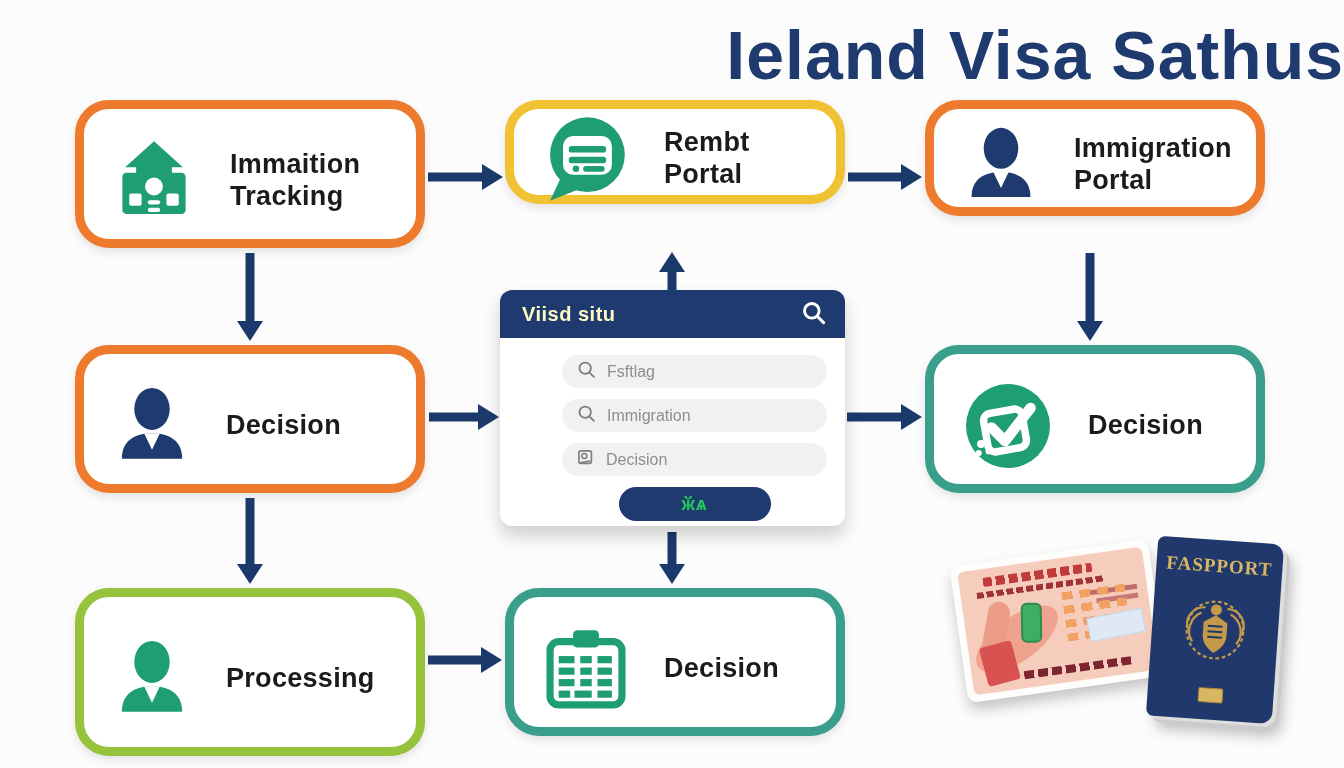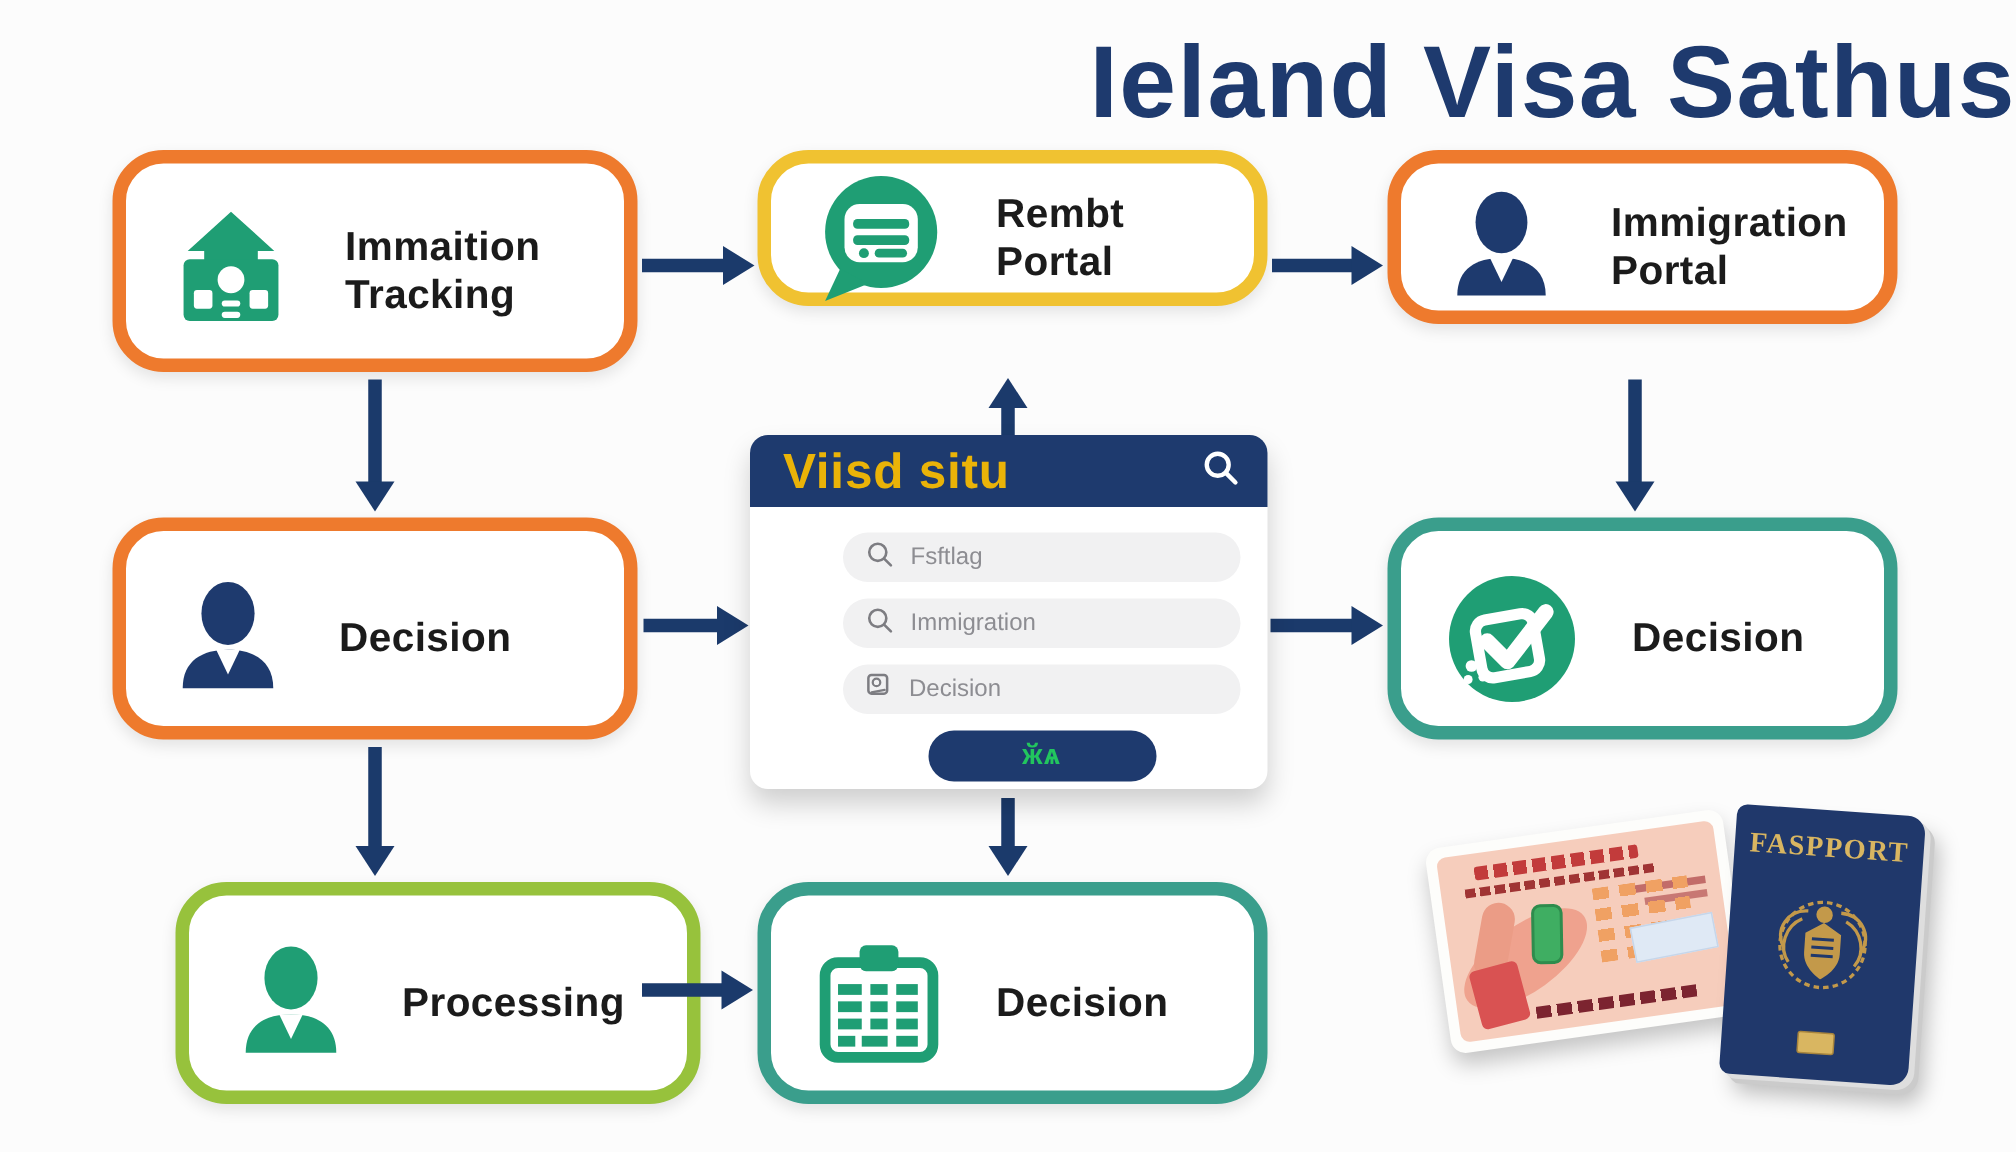--- a/index.html
+++ b/index.html
@@ -19,21 +19,21 @@
   }
   .flow-box .icon-wrap{flex:0 0 auto;display:flex;align-items:center;justify-content:center;}
   .flow-box .label{
     font-weight:bold;font-size:27px;color:#1b1b1b;line-height:1.18;letter-spacing:.3px;
   }
   #box1{left:75px;top:100px;width:350px;height:148px;}
   #box2{left:505px;top:100px;width:340px;height:104px;}
   #box3{left:925px;top:100px;width:340px;height:116px;}
   #box4{left:75px;top:345px;width:350px;height:148px;}
   #box5{left:925px;top:345px;width:340px;height:148px;}
-  #box6{left:75px;top:588px;width:350px;height:148px;margin-left:42px;}
+  #box6{left:75px;top:588px;width:350px;height:168px;}
   #box7{left:505px;top:588px;width:340px;height:148px;}
   
   .arrow{position:absolute;}
   .arrow-h{height:26px;}
   .arrow-h .shaft{position:absolute;left:0;right:18px;top:50%;transform:translateY(-50%);height:9px;background:#1b3a6b;}
   .arrow-h .head{position:absolute;right:0;top:50%;transform:translateY(-50%);width:0;height:0;
     border-top:13px solid transparent;border-bottom:13px solid transparent;border-left:21px solid #1b3a6b;}
   .arrow-v{width:26px;}
   .arrow-v .shaft{position:absolute;top:0;bottom:17px;left:50%;transform:translateX(-50%);width:9px;background:#1b3a6b;}
   .arrow-v .head{position:absolute;bottom:0;left:50%;transform:translateX(-50%);width:0;height:0;
@@ -42,21 +42,21 @@
   .arrow-v.up .head{bottom:auto;top:0;border-top:none;border-bottom:20px solid #1b3a6b;}
   
   .card{
     position:absolute;left:500px;top:290px;width:345px;height:236px;background:#fff;
     border-radius:12px;box-shadow:0 10px 18px rgba(0,0,0,.18);
   }
   .card-header{
     height:48px;background:#1e3a6e;border-radius:12px 12px 0 0;
     display:flex;align-items:center;justify-content:space-between;padding:0 18px 0 22px;
   }
-  .card-title{color:#eab308;font-weight:bold;font-size:33px;letter-spacing:.5px;}
+  .card-title{color:#fef9c3;font-weight:bold;font-size:20px;letter-spacing:.5px;}
   .card-body{padding:17px 18px 0;margin-left:44px;}
   .pill-field{
     height:33px;background:#f1f1f2;border-radius:17px;display:flex;align-items:center;
     gap:10px;padding:0 14px;margin-bottom:11px;color:#8d8d92;font-size:16px;
   }
   .card-button{
     width:152px;height:34px;margin:5px auto 0;background:#1e3a6e;border-radius:17px;
     color:#22c55e;display:flex;align-items:center;justify-content:center;font-weight:bold;font-size:19px;
     letter-spacing:1px;cursor:pointer;
   }

